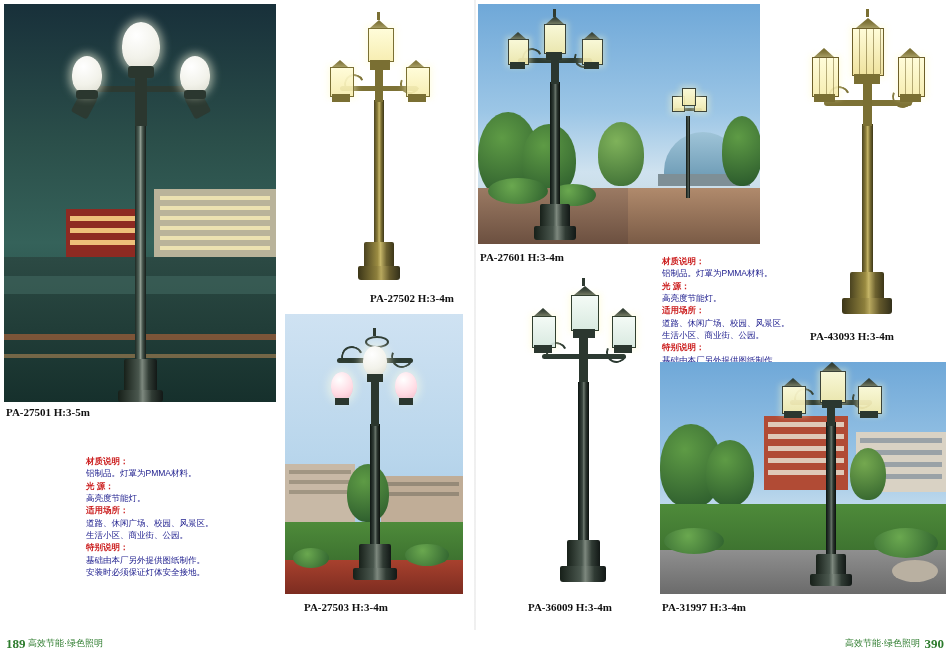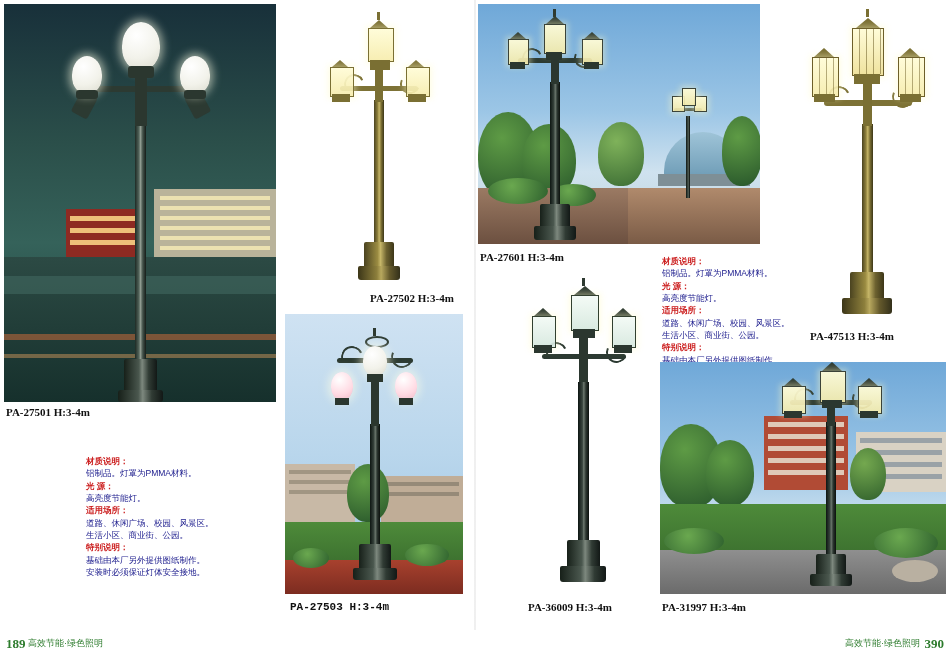--- a/index.html
+++ b/index.html
@@ -248,21 +248,21 @@
       <div style="position:absolute; left:124px; top:62px; width:26px; height:12px; background:#2b372f; border-radius:3px;"></div>
       <div style="position:absolute; left:131px; top:72px; width:12px; height:50px; background:#2b372f;"></div>
 
       <div class="globe" style="left:68px; top:52px; width:30px; height:38px;"></div>
       <div style="position:absolute; left:72px; top:86px; width:22px; height:9px; background:#2b372f; border-radius:3px;"></div>
 
       <div class="globe" style="left:176px; top:52px; width:30px; height:38px;"></div>
       <div style="position:absolute; left:180px; top:86px; width:22px; height:9px; background:#2b372f; border-radius:3px;"></div>
     </div>
   </div>
-  <div class="caption" style="left:6px; top:406px;">PA-27501  H:3-4m</div>
+  <div class="caption" style="left:6px; top:406px;">PA-27501  H:3-5m</div>
 
   <div class="spec" style="left:86px; top:455px;">
     <div class="row hdr">材质说明：</div>
     <div class="row body">铝制品。灯罩为PMMA材料。</div>
     <div class="row hdr">光   源：</div>
     <div class="row body">高亮度节能灯。</div>
     <div class="row hdr">适用场所：</div>
     <div class="row body">道路、休闲广场、校园、风景区。</div>
     <div class="row body">生活小区、商业街、公园。</div>
     <div class="row hdr">特别说明：</div>
@@ -328,21 +328,21 @@
       <div style="position:absolute; left:82px; top:60px; width:16px; height:8px; background:#2b372f;"></div>
       <div style="position:absolute; left:86px; top:66px; width:8px; height:46px; background:#2b372f;"></div>
 
       <div class="globe" style="left:46px; top:58px; width:22px; height:28px; background:radial-gradient(circle at 38% 28%, #ffffff, #ffd9e2 60%, #f0b9c6);"></div>
       <div style="position:absolute; left:50px; top:84px; width:14px; height:7px; background:#2b372f;"></div>
 
       <div class="globe" style="left:110px; top:58px; width:22px; height:28px; background:radial-gradient(circle at 38% 28%, #ffffff, #ffd9e2 60%, #f0b9c6);"></div>
       <div style="position:absolute; left:114px; top:84px; width:14px; height:7px; background:#2b372f;"></div>
     </div>
   </div>
-  <div class="caption" style="left:290px; top:601px;font-family:Liberation Mono, monospace;">PA-27503  H:3-4m</div>
+  <div class="caption" style="left:304px; top:601px;">PA-27503  H:3-4m</div>
 
   <div class="photo" style="left:478px; top:4px; width:282px; height:240px;">
     <div class="sky-day"></div>
 
     <div style="position:absolute; left:186px; top:128px; width:78px; height:46px; border-radius:60px 60px 0 0; background:linear-gradient(to bottom,#9fc4d8,#6e9cb6);"></div>
     <div style="position:absolute; left:180px; top:170px; width:92px; height:12px; background:#7e8f96;"></div>
 
     <div class="tree" style="left:0px; top:108px; width:60px; height:86px;"></div>
     <div class="tree" style="left:44px; top:120px; width:54px; height:72px;"></div>
     <div class="tree" style="left:120px; top:118px; width:46px; height:64px; background:radial-gradient(circle at 40% 30%, #7fb25a, #3a6b33);"></div>
@@ -409,21 +409,21 @@
       <div class="lantern" style="left:22px; top:53px; width:25px; height:38px; border-color:#6d5f2a;"></div>
       <div style="position:absolute; left:22px; top:53px; width:25px; height:38px; background:repeating-linear-gradient(90deg, rgba(110,95,40,.5) 0 1px, transparent 1px 7px);"></div>
       <div style="position:absolute; left:24px; top:90px; width:21px; height:8px; background:#7a6f33;"></div>
 
       <div class="lantern-top-gold" style="left:110px; top:44px; border-left-width:10px; border-right-width:10px; border-bottom-width:9px;"></div>
       <div class="lantern" style="left:108px; top:53px; width:25px; height:38px; border-color:#6d5f2a;"></div>
       <div style="position:absolute; left:108px; top:53px; width:25px; height:38px; background:repeating-linear-gradient(90deg, rgba(110,95,40,.5) 0 1px, transparent 1px 7px);"></div>
       <div style="position:absolute; left:110px; top:90px; width:21px; height:8px; background:#7a6f33;"></div>
     </div>
   </div>
-  <div class="caption" style="left:810px; top:330px;">PA-47513  H:3-4m</div>
+  <div class="caption" style="left:810px; top:330px;">PA-43093  H:3-4m</div>
 
   <div class="spec" style="left:662px; top:255px;">
     <div class="row hdr">材质说明：</div>
     <div class="row body">铝制品。灯罩为PMMA材料。</div>
     <div class="row hdr">光   源：</div>
     <div class="row body">高亮度节能灯。</div>
     <div class="row hdr">适用场所：</div>
     <div class="row body">道路、休闲广场、校园、风景区。</div>
     <div class="row body">生活小区、商业街、公园。</div>
     <div class="row hdr">特别说明：</div>

